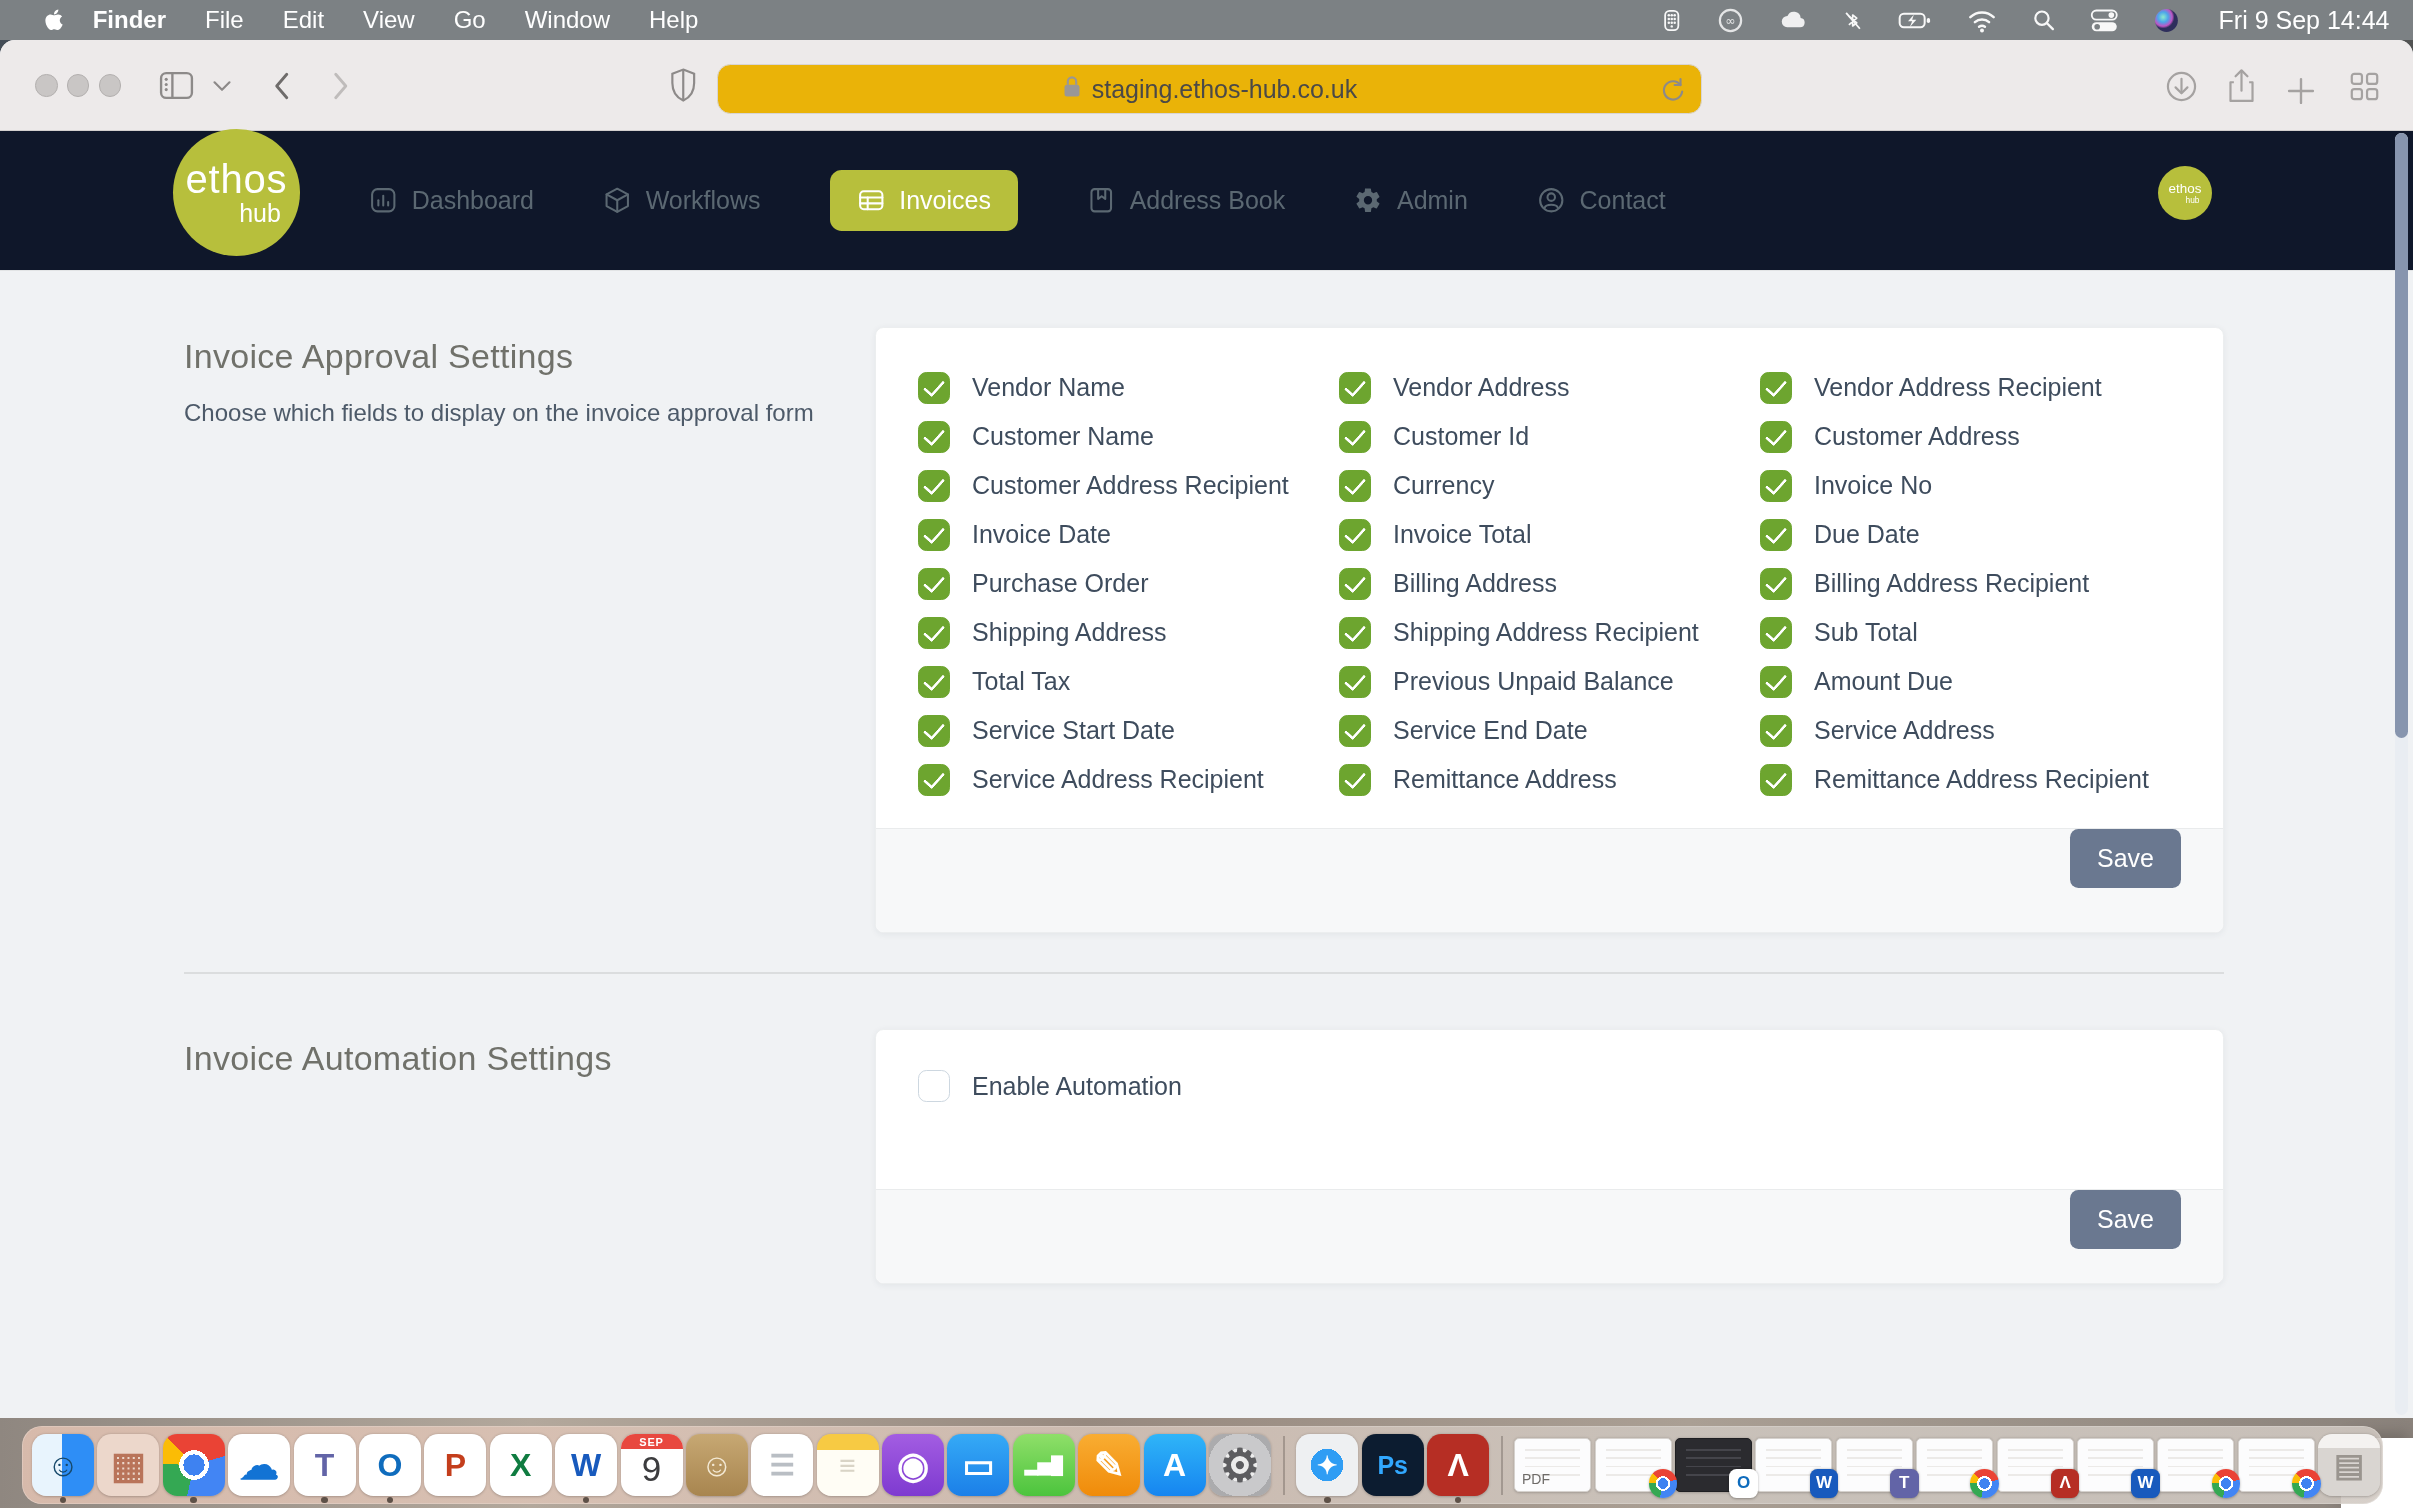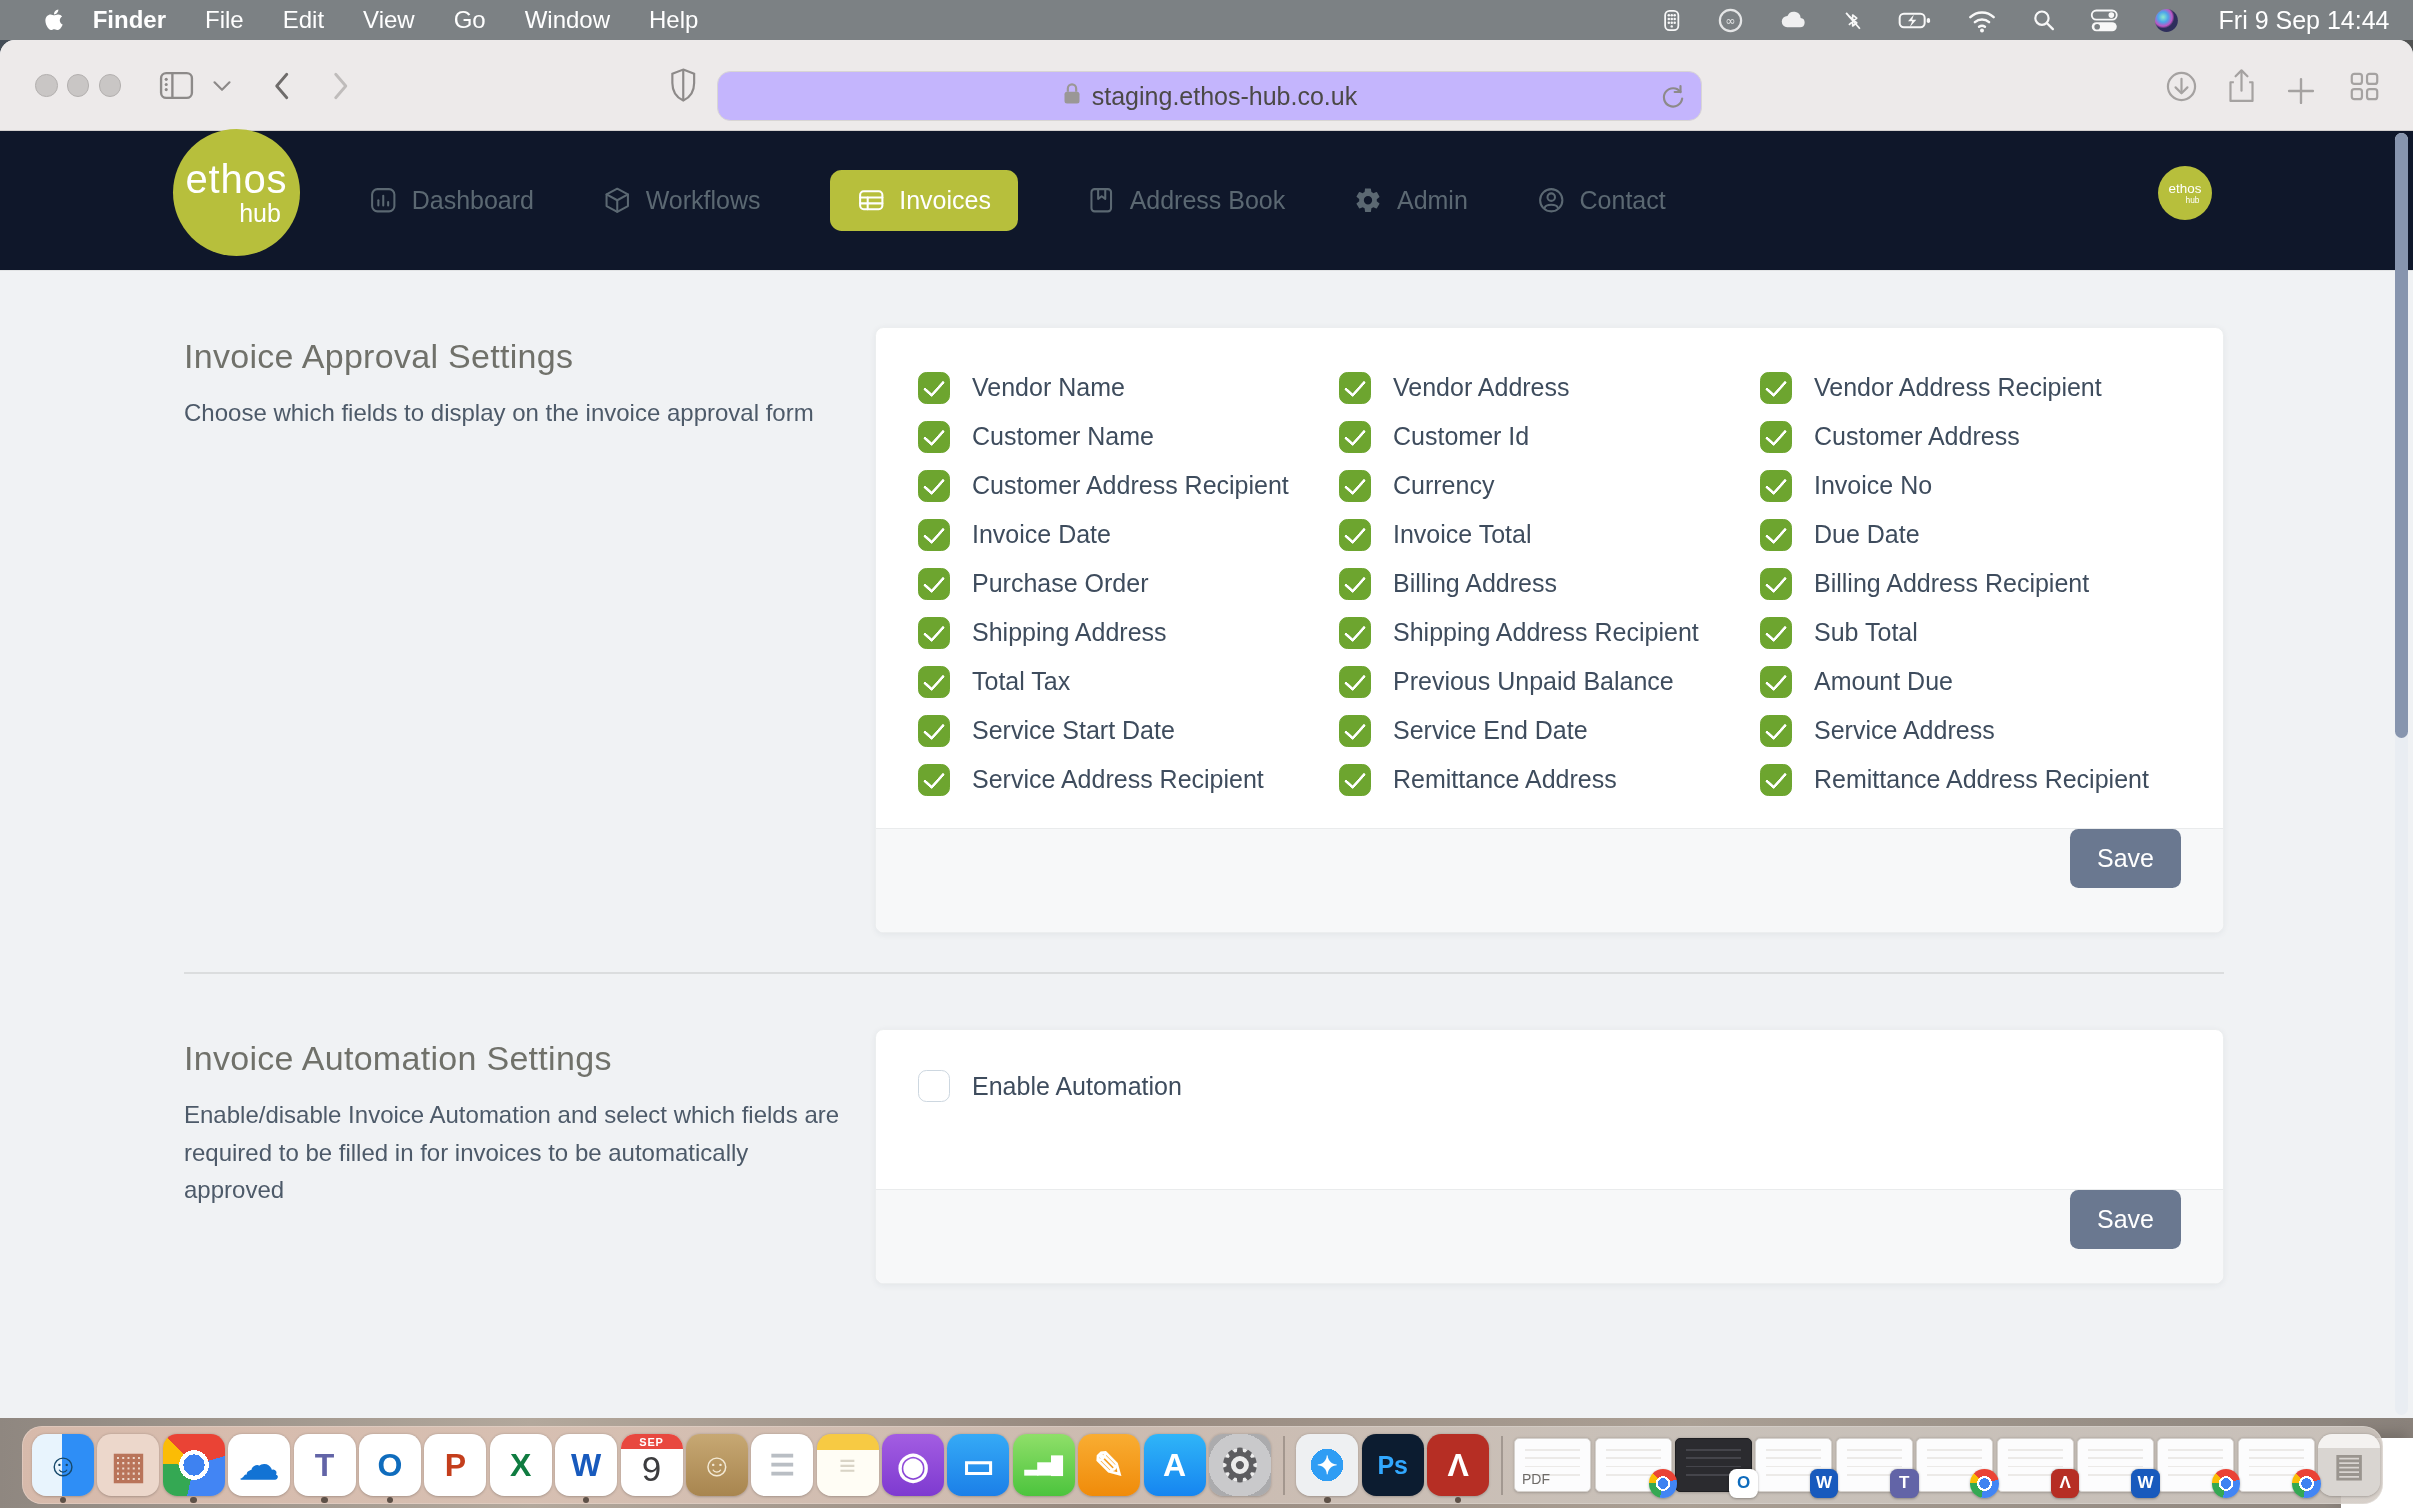--- a/index.html
+++ b/index.html
@@ -31,22 +31,22 @@
     background:#f0f2f4;
   }
   .toolbar {
     position:relative; height:91px; background:#edeaea;
     border-bottom:0.8px solid #d2cfce;
   }
   .traffic { position:absolute; top:34px; left:35px; display:flex; gap:9.2px; }
   .traffic span { width:22.6px; height:22.6px; border-radius:50%; background:#c9c6c5; border:0.8px solid #b3b0af; }
   .tb-btn { position:absolute; top:27px; color:#8d8a89; display:flex; align-items:center; }
   .urlbar {
-    position:absolute; left:717px; top:31px; width:985px; height:50px;
-    background:#c4b5fd; border:0.8px solid #d8d5d4; border-radius:13.4px;
+    position:absolute; left:717px; top:24px; width:985px; height:50px;
+    background:#eab308; border:0.8px solid #d8d5d4; border-radius:13.4px;
     display:flex; align-items:center; justify-content:center; gap:10px;
     color:#4b4947; font-size:25px;
   }
   .urlbar .reload { position:absolute; right:13.4px; top:10px; }
 
   
   .page { position:absolute; top:91px; left:0; right:0; bottom:0; background:#f0f2f4; }
   .sitenav {
     position:relative; height:140px; background:#0f172a;
     border-bottom:0.8px solid #e2e4e5; display:flex; align-items:center;
@@ -590,21 +590,20 @@
           <button class="save-btn">Save</button>
         </div>
       </div>
     </div>
 
     <div class="divider"></div>
 
     <div class="section section-2">
       <div class="sec-left">
         <div class="sec-title">Invoice Automation Settings</div>
-        <div class="sec-desc">Enable/disable Invoice Automation and select which fields are required to be filled in for invoices to be automatically approved</div>
       </div>
       <div class="card">
         <div class="auto-main">
           <label class="field-row">
             <span class="checkbox" id="auto-box"></span>
             <span class="field-label">Enable Automation</span>
           </label>
         </div>
         <div class="card-footer auto-footer">
           <button class="save-btn">Save</button>

